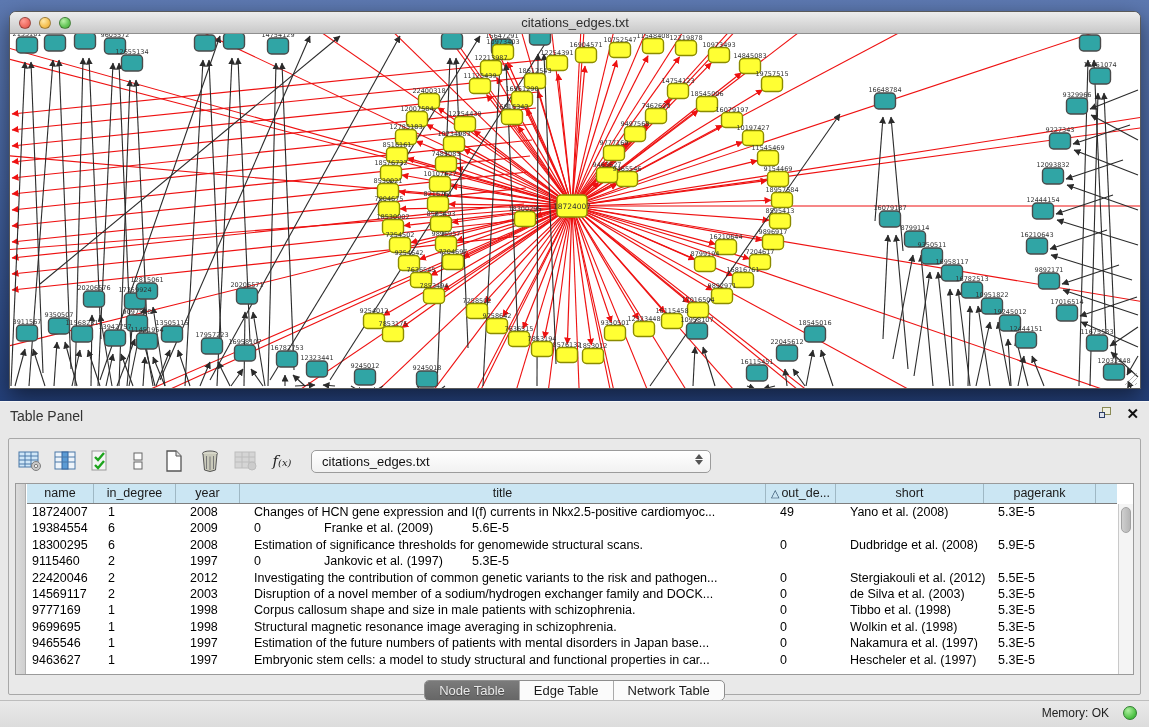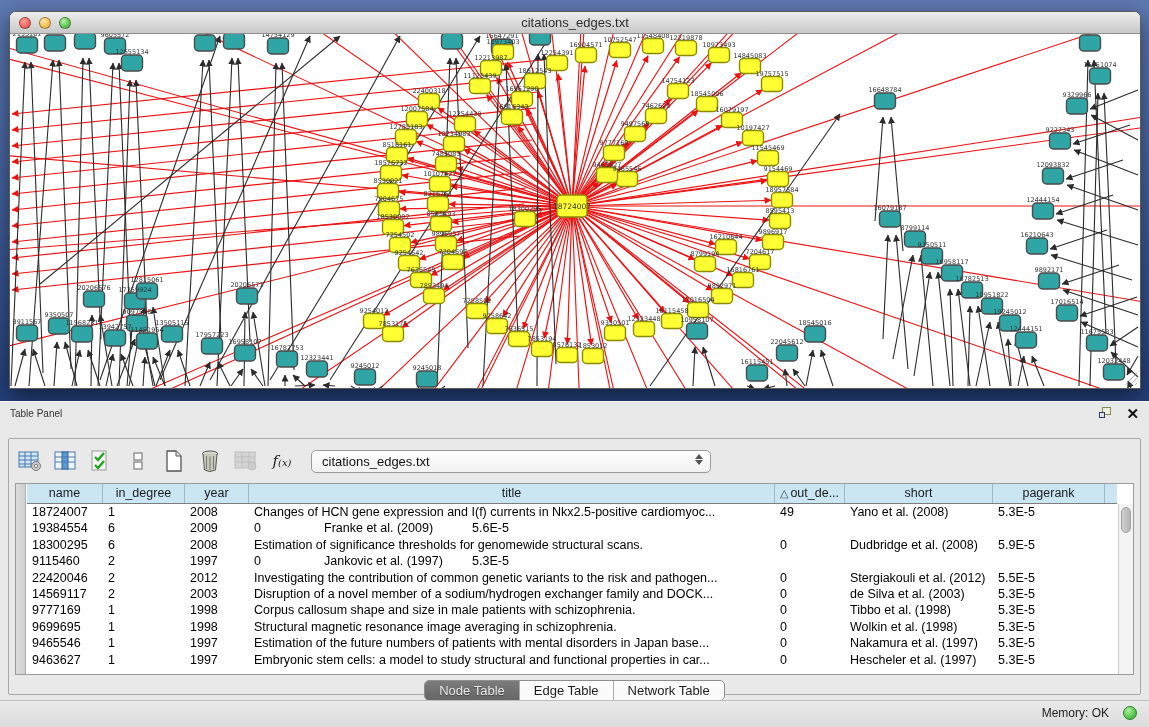--- a/index.html
+++ b/index.html
@@ -24,21 +24,21 @@
   .win-title { position:absolute; left:0; right:0; text-align:center; font-size:13px;
     color:#2e2e2e; pointer-events:none; }
   .canvas { position:relative; width:1130px; height:354px; background:#fff; overflow:hidden; }
   .canvas svg { display:block; }
   .grip { position:absolute; right:2px; bottom:2px; width:16px; height:16px; opacity:.55; }
 
   
   .table-panel { position:absolute; left:0; top:401px; width:1149px; height:299px;
     background:#e8e8e8; border-top:1px solid #f5f5f5; }
   .panel-header { position:absolute; left:0; top:0; width:100%; height:28px; }
-  .panel-title { position:absolute; left:10px; top:6px; font-size:10px; color:#333; }
+  .panel-title { position:absolute; left:10px; top:6px; font-size:14px; color:#333; }
   .panel-header-icons { position:absolute; right:10px; top:5px; display:flex; gap:12px; align-items:center; }
   .float-icon { position:relative; width:15px; height:14px; }
   .float-icon .sq1 { position:absolute; left:3px; top:0; width:9px; height:8px; border:1px solid #8a8a55; background:#efefdf; }
   .float-icon .sq2 { position:absolute; left:0; top:5px; width:6px; height:6px; border:1px solid #2d3f66; background:#dfe4ef; }
   .close-x { font-size:15px; font-weight:bold; color:#111; line-height:14px; cursor:default; }
 
   .panel-box { position:absolute; left:8px; top:36px; width:1133px; height:257px;
     border:1px solid #a8a8a8; border-radius:2px; background:#e9e9e9; }
 
   .toolbar { position:absolute; left:6px; top:6px; height:32px; display:flex; align-items:center; gap:6px; }
@@ -671,21 +671,21 @@
               <i class="up"></i>
               <i class="dn"></i>
             </span>
         </div>
       </div>
 
       <div class="table-box">
         <div class="rowstrip"></div>
         <div class="grid">
           <div class="thead" id="thead">
-              <div class="th" style="width: 76px;">name</div>
+              <div class="th" style="width: 67px;">name</div>
               <div class="th" style="width: 82px;">in_degree</div>
               <div class="th" style="width: 64px;">year</div>
               <div class="th" style="width: 526px;">title</div>
               <div class="th" style="width: 70px;"><span class="sortind">△</span>out_de...</div>
               <div class="th" style="width: 148px;">short</div>
               <div class="th" style="width: 112px;">pagerank</div>
             </div>
           <div id="tbody">
               <div class="trow">
                 <div class="td" style="width: 76px;">18724007</div>

